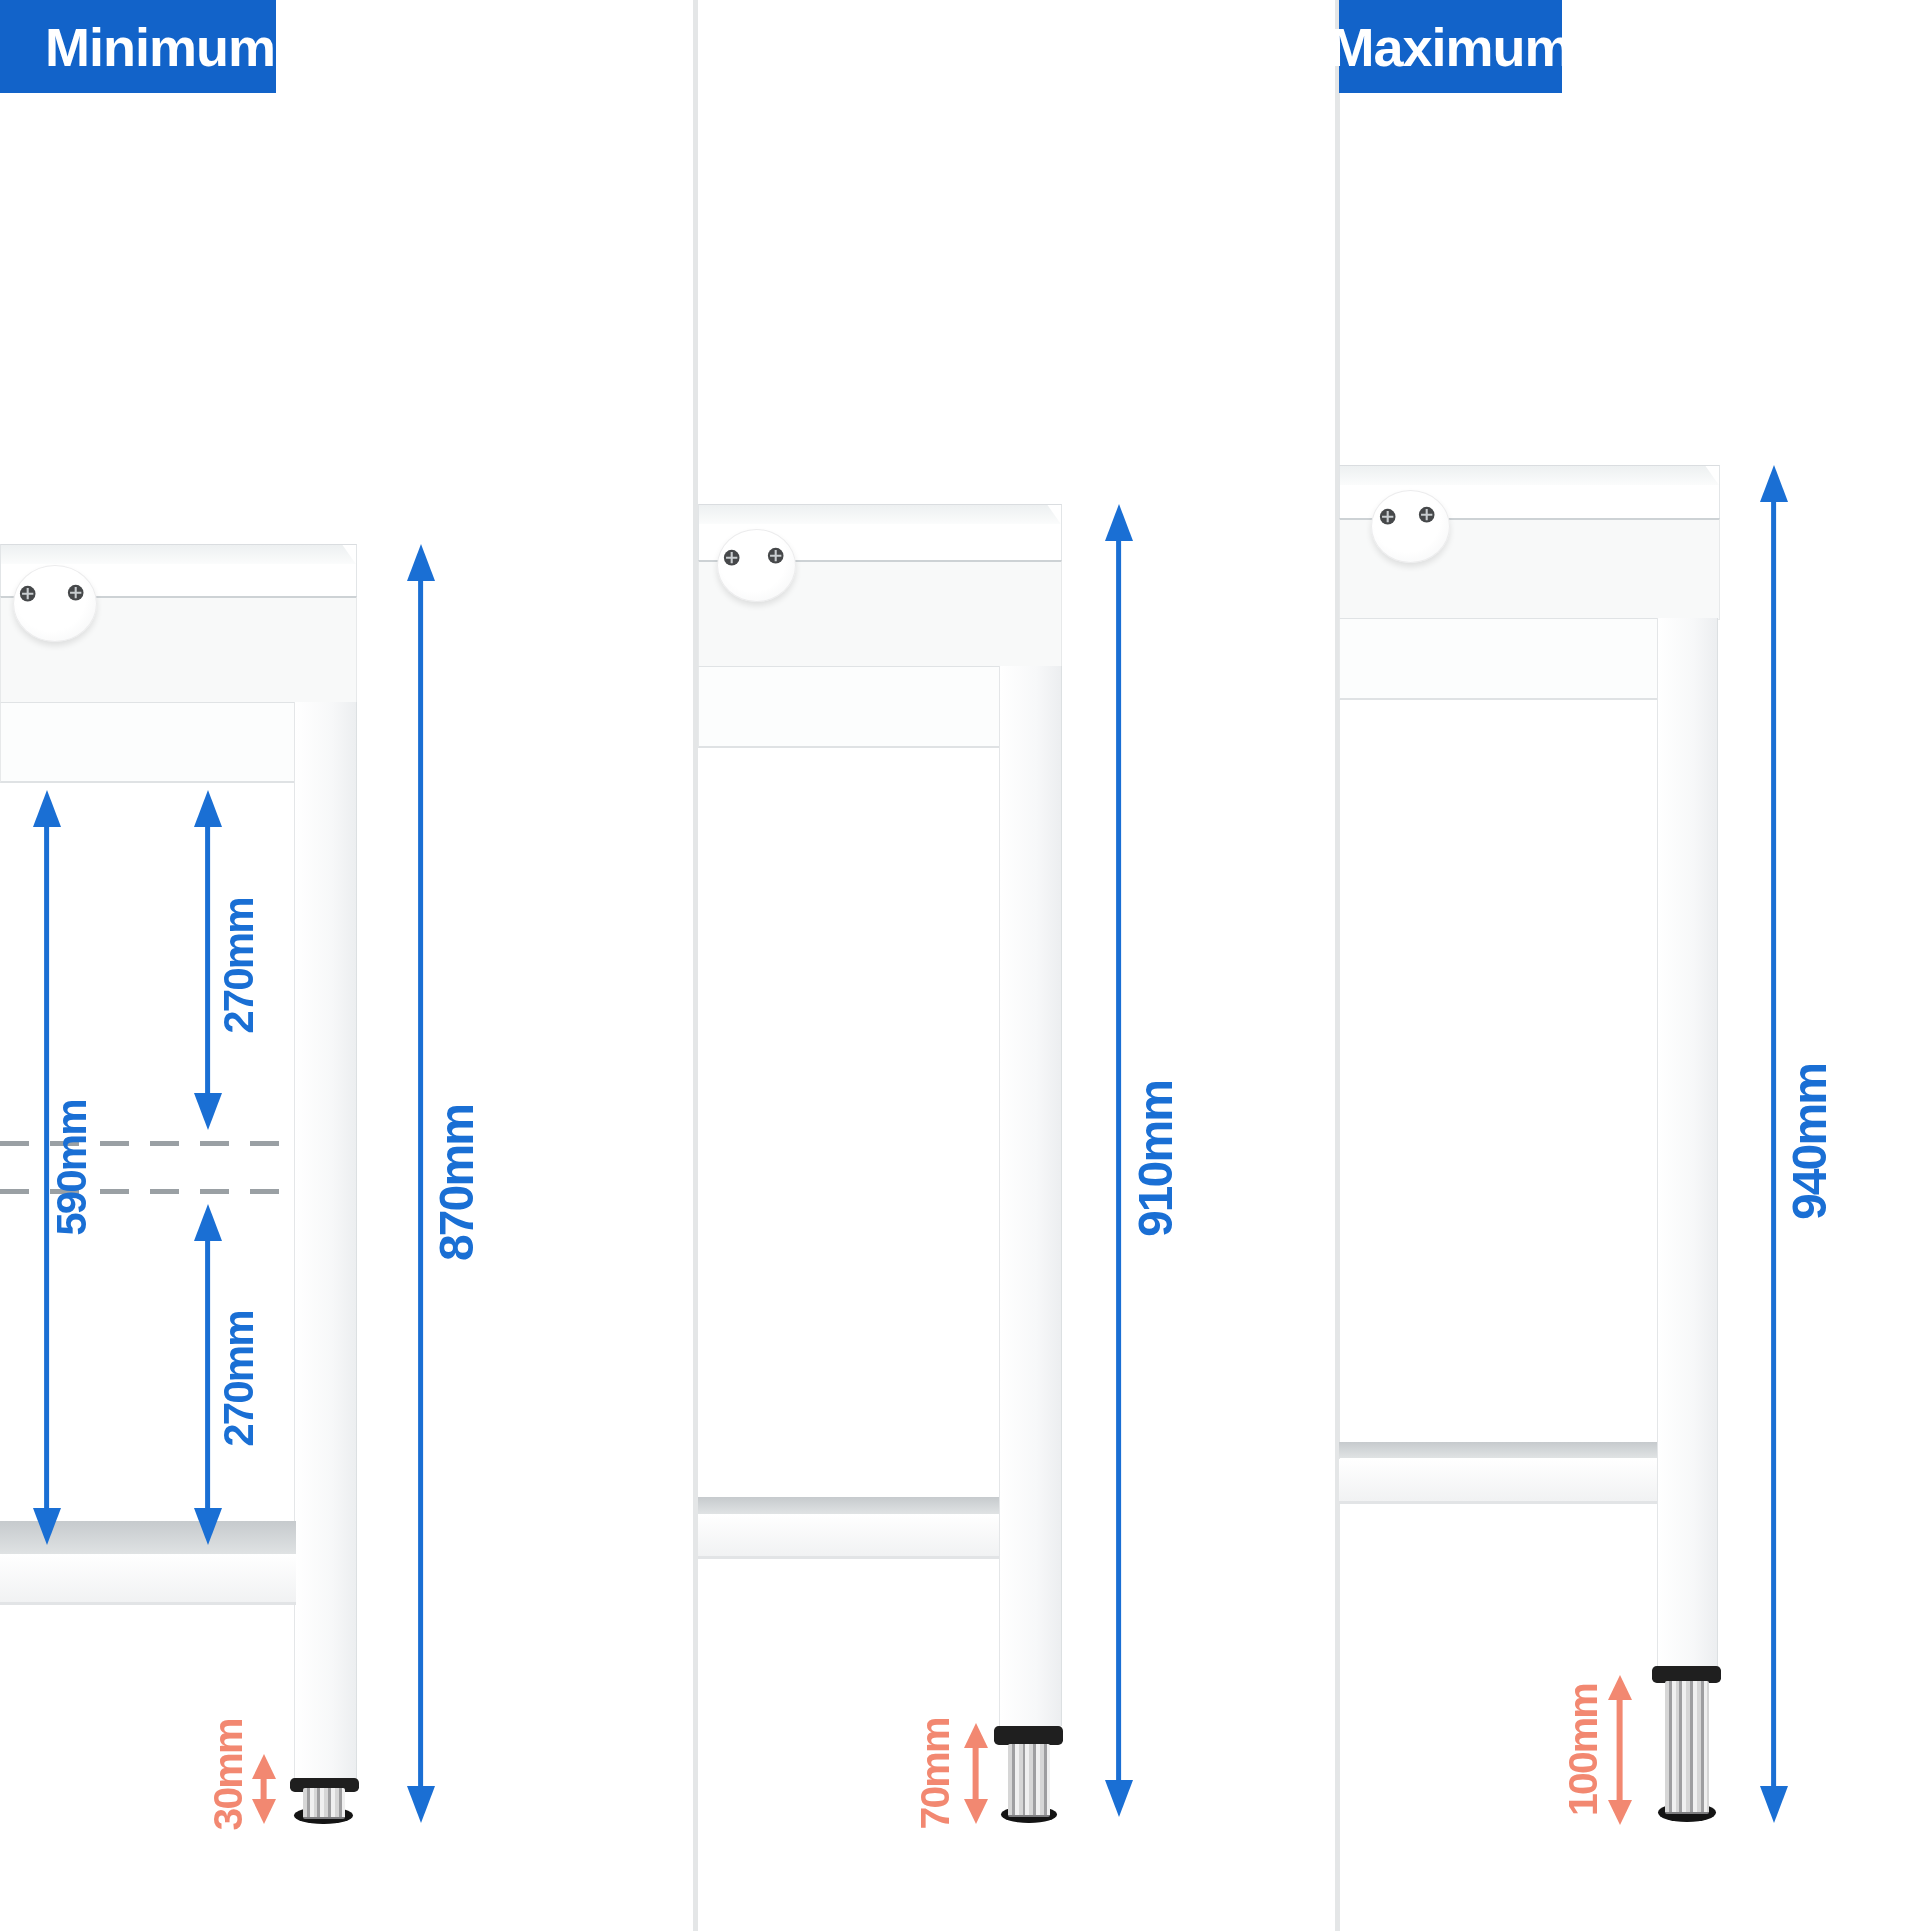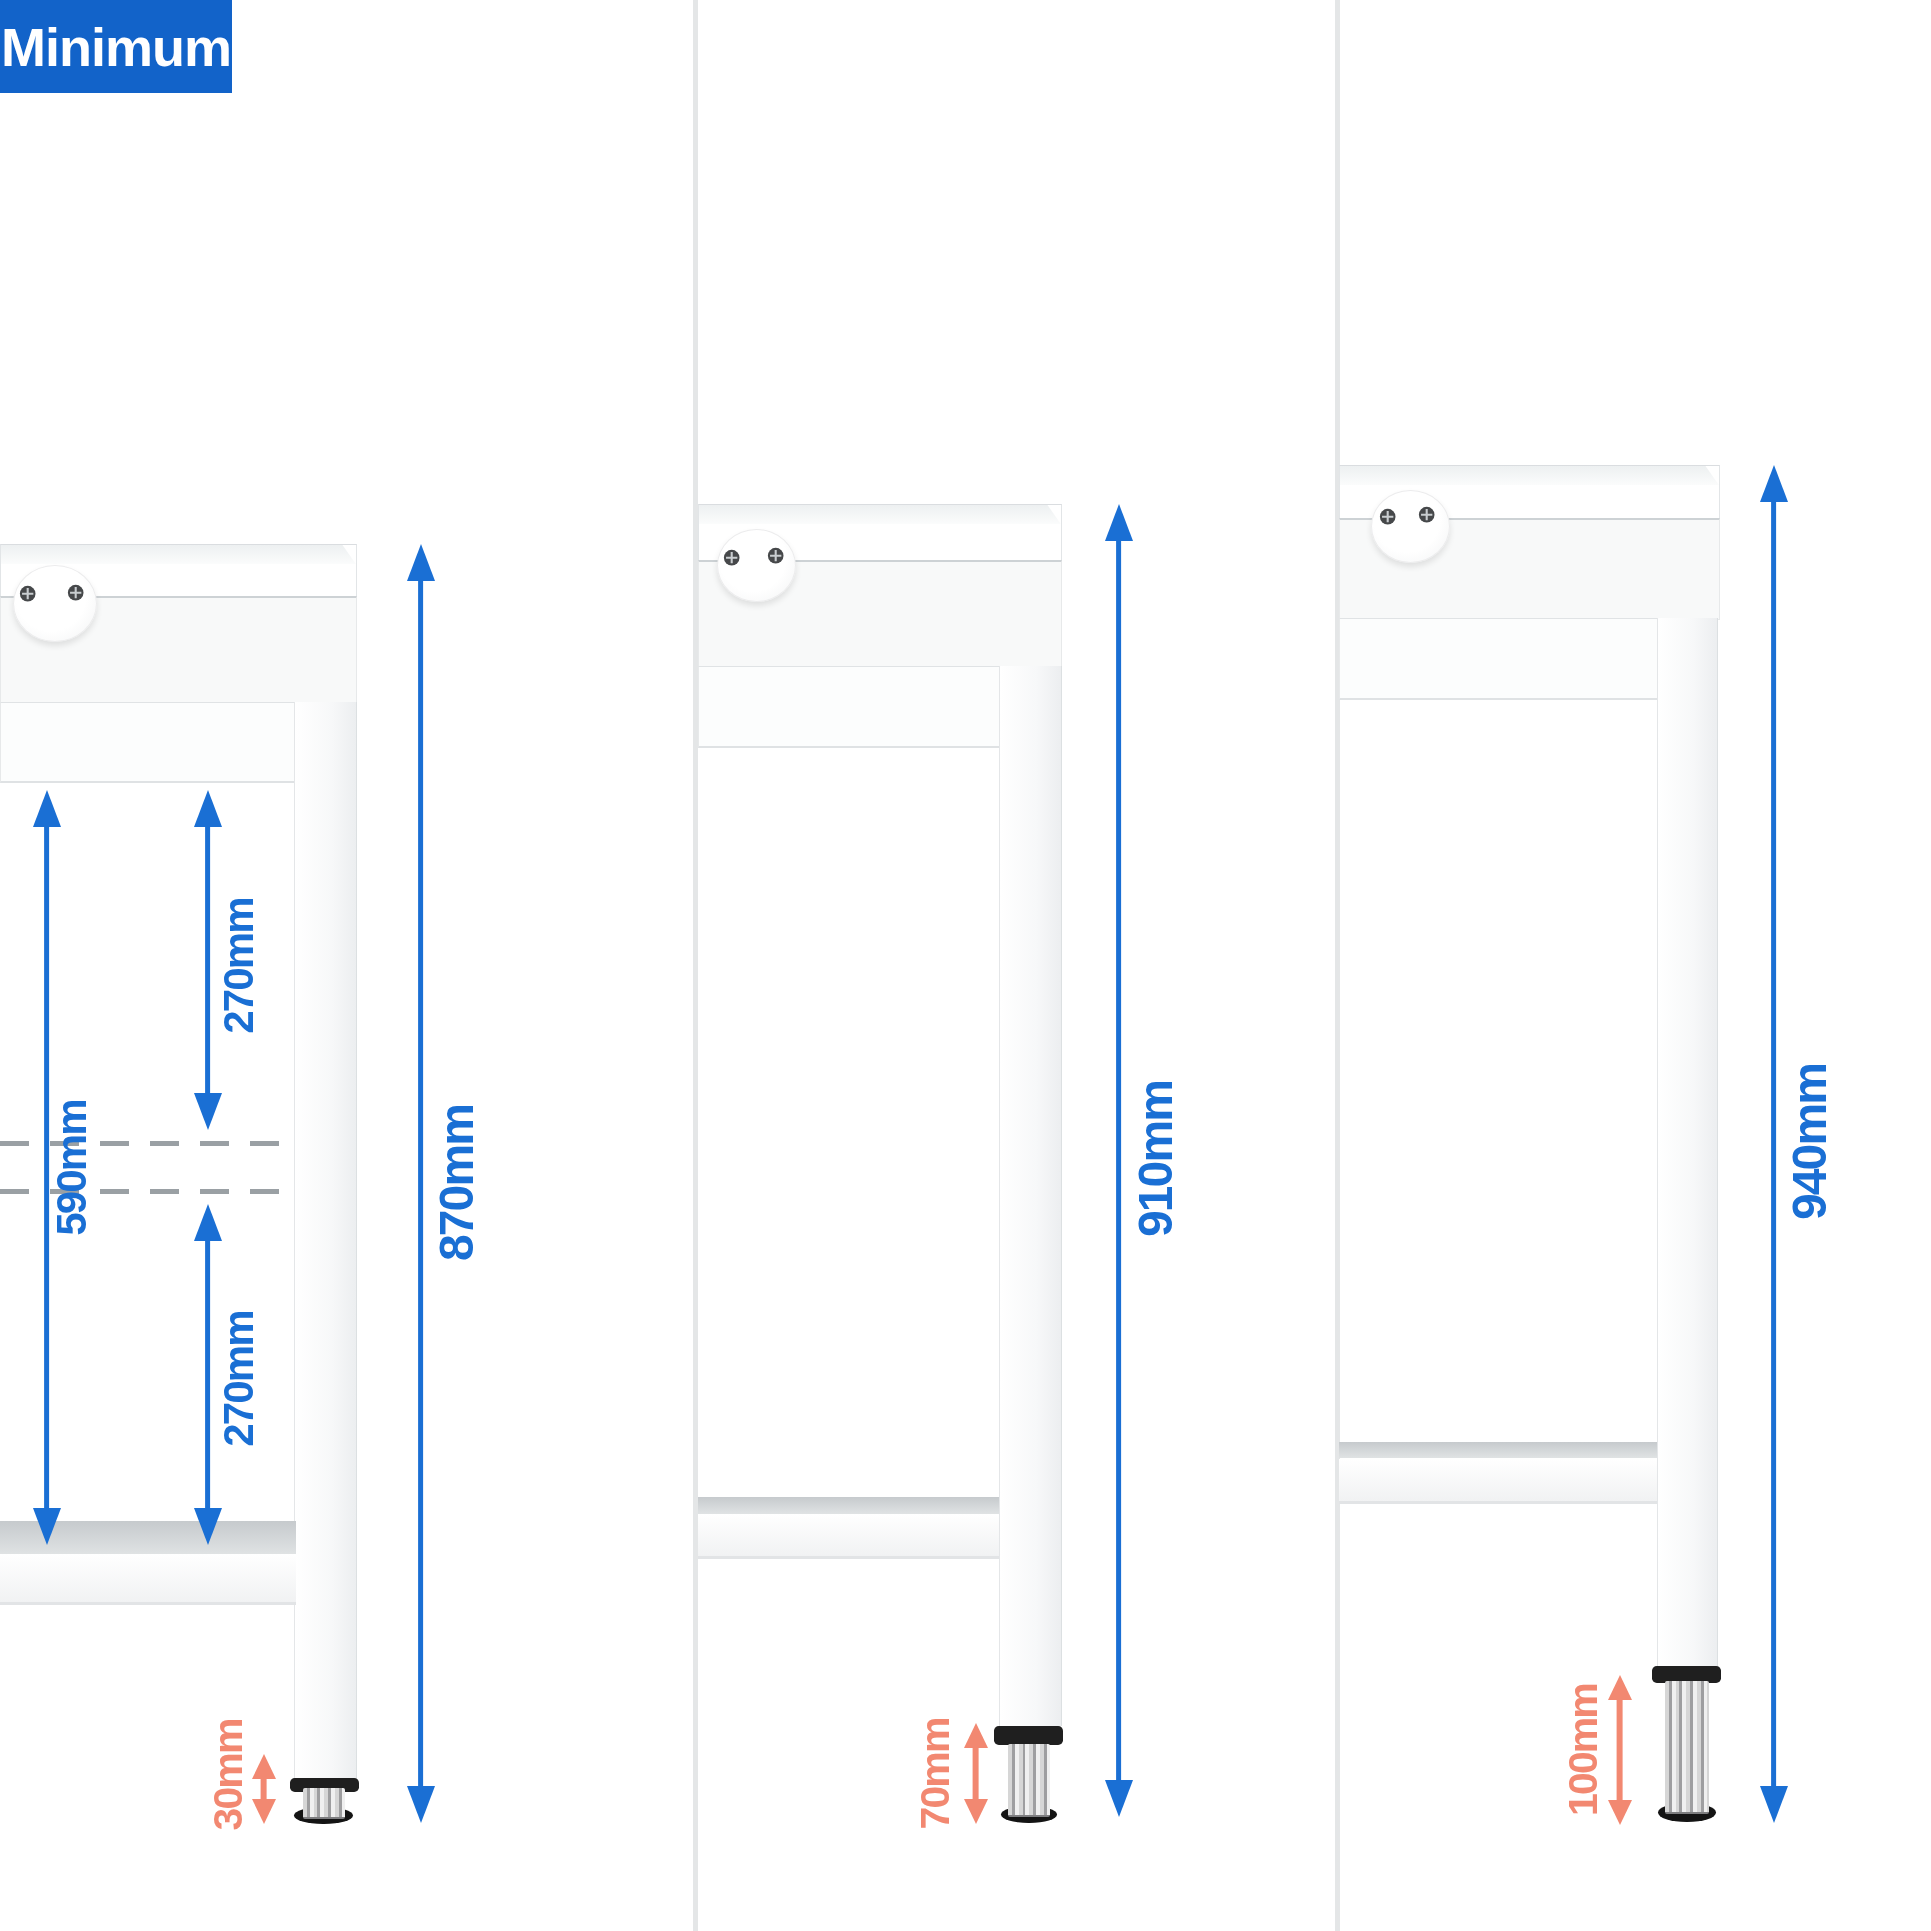--- a/index.html
+++ b/index.html
@@ -51,21 +51,21 @@
   .dim.salmon{color:var(--salmon);font-size:41px;}
 </style>
 </head>
 <body>
 
 <div class="stage">
 
   <div class="divider" style="left:693px;"></div>
   <div class="divider" style="left:1335px;"></div>
 
-  <div class="hdr" style="left:0;width:232px;">
+  <div class="hdr" style="left:0;width:232px;padding-left:44px;">
     <span>Minimum</span>
   </div>
 
   <div class="part slab" style="left:0;top:544px;width:355px;height:52px;">
     <div class="slab-top"></div>
   </div>
   <div class="part apron" style="left:0;top:596px;width:355px;height:106px;"></div>
   <div class="part rail" style="left:0;top:702px;width:296px;height:78px;"></div>
   <div class="part leg" style="left:294px;top:702px;width:61px;height:1077px;"></div>
   <div class="part shelf-top" style="left:0;top:1521px;width:296px;height:34px;"></div>
@@ -157,20 +157,23 @@
   </div>
   <div class="varrow salmon" style="left:962px;top:1723px;height:101px;">
     <div class="line"></div>
     <div class="ah up"></div>
     <div class="ah down"></div>
   </div>
 
   <div class="dim" style="left:1155px;top:1159px;">910mm</div>
   <div class="dim salmon" style="left:935px;top:1774px;">70mm</div>
 
+  <div class="hdr" style="left:1339px;width:223px;">
+    <span>Maximum</span>
+  </div>
 
   <div class="part slab" style="left:1339px;top:465px;width:379px;height:53px;">
     <div class="slab-top"></div>
   </div>
   <div class="part apron" style="left:1339px;top:518px;width:379px;height:99px;"></div>
   <div class="part rail" style="left:1339px;top:618px;width:318px;height:79px;"></div>
   <div class="part leg" style="left:1657px;top:618px;width:59px;height:1048px;"></div>
   <div class="part shelf-top" style="left:1339px;top:1442px;width:318px;height:16.4px;"></div>
   <div class="part shelf-front" style="left:1339px;top:1459px;width:318px;height:42px;"></div>
   <div class="part bracket" style="left:1371px;top:490px;width:77px;height:71px;">

